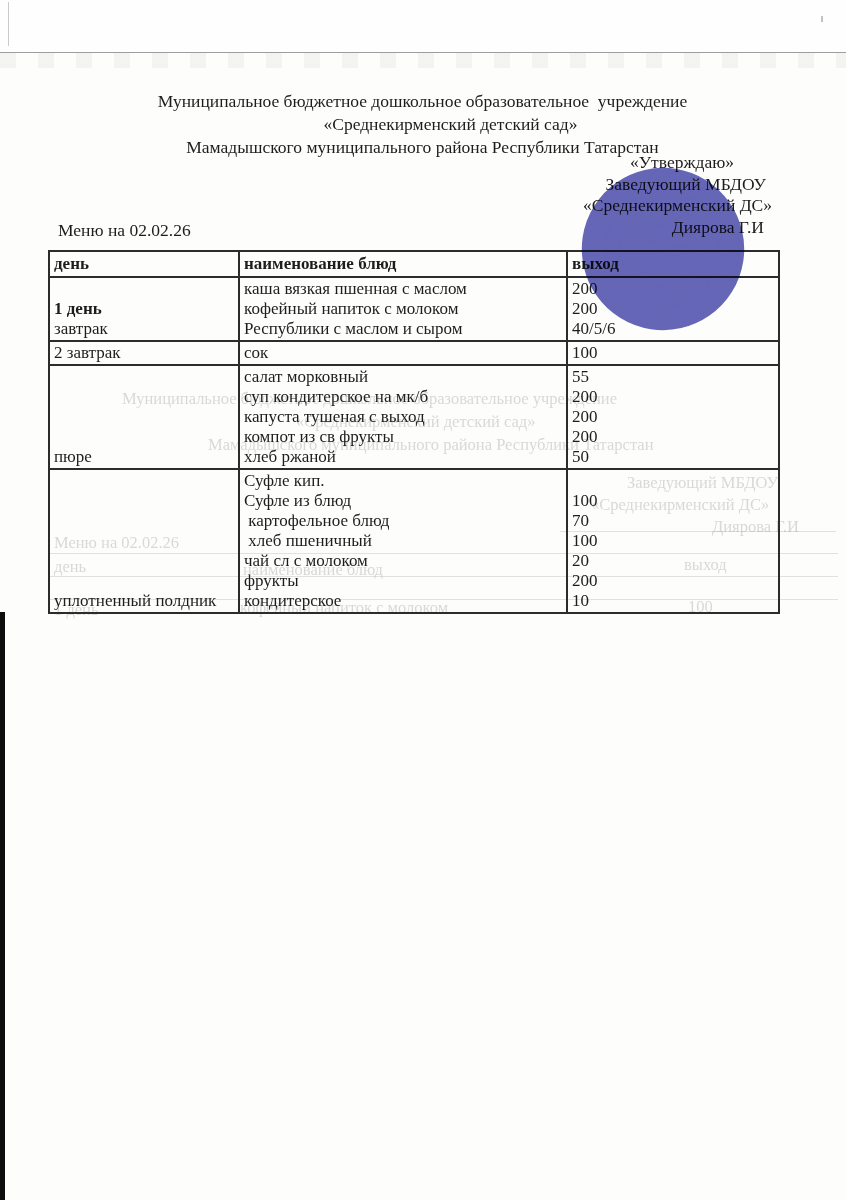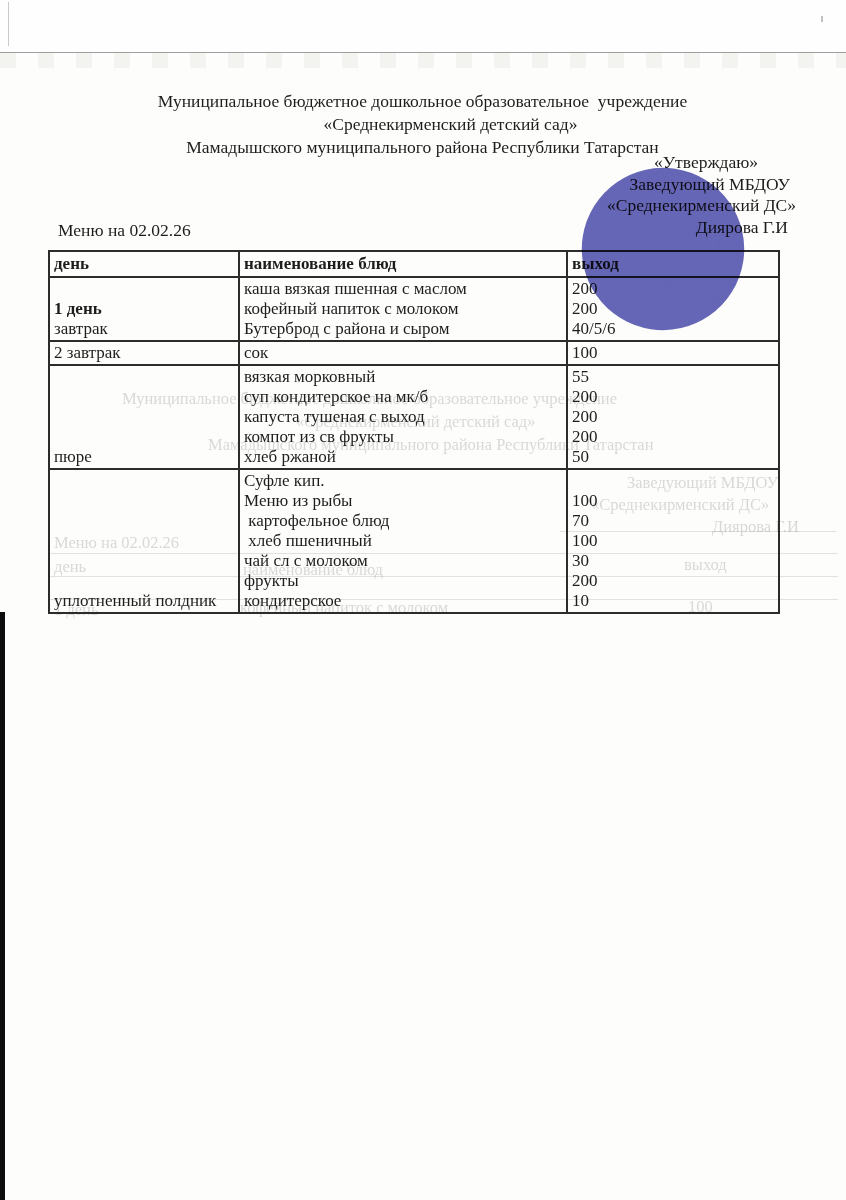--- a/index.html
+++ b/index.html
@@ -15,21 +15,21 @@
   .mottle-band{position:absolute;left:0;top:53px;width:846px;height:15px;
     background:repeating-linear-gradient(90deg,rgba(120,118,108,.07) 0 16px,rgba(255,255,255,0) 16px 38px);}
   .left-black-strip{position:absolute;left:0;top:612px;width:5px;height:588px;background:#0d0d0d;}
   .tiny-mark{position:absolute;left:821px;top:16px;width:2px;height:6px;background:#9a9a9a;opacity:.6;}
 
   
   .org-header{position:absolute;left:55px;top:90px;width:735px;text-align:center;font-size:17.5px;line-height:23px;}
   .org-line{white-space:pre;}
   .org-line.shifted{margin-left:56px;}
 
-  .approval{position:absolute;left:520px;top:152px;width:276px;text-align:right;font-size:17.5px;line-height:21.5px;}
+  .approval{position:absolute;left:496px;top:152px;width:276px;text-align:right;font-size:17.5px;line-height:21.5px;}
   .ap1{padding-right:38px;}
   .ap2{padding-right:6px;}
   .ap3{padding-right:0;}
   .ap4{padding-right:8px;}
 
   .menu-title{position:absolute;left:58px;top:220px;font-size:17.5px;}
 
   
   .menu-table{position:absolute;left:48px;top:250px;width:730px;border-collapse:collapse;table-layout:fixed;z-index:2;}
   .menu-table th,.menu-table td{border:2px solid #2c2c2c;padding:1px 4px;vertical-align:top;font-size:17px;text-align:left;}
@@ -108,21 +108,21 @@
   </thead>
   <tbody>
       <tr>
         <td class="day-cell">
           <div class="line bold">1 день</div>
           <div class="line">завтрак</div>
         </td>
         <td>
           <div class="line">каша вязкая пшенная с маслом</div>
           <div class="line">кофейный напиток с молоком</div>
-          <div class="line">Бутерброд с района и сыром</div>
+          <div class="line">Республики с маслом и сыром</div>
         </td>
         <td>
           <div class="line">200</div>
           <div class="line">200</div>
           <div class="line">40/5/6</div>
         </td>
       </tr>
       <tr>
         <td class="day-cell">
           <div class="line">2 завтрак</div>
@@ -132,53 +132,53 @@
         </td>
         <td>
           <div class="line">100</div>
         </td>
       </tr>
       <tr>
         <td class="day-cell">
           <div class="line">пюре</div>
         </td>
         <td>
-          <div class="line">вязкая морковный</div>
+          <div class="line">салат морковный</div>
           <div class="line">суп кондитерское на мк/б</div>
           <div class="line">капуста тушеная с выход</div>
           <div class="line">компот из св фрукты</div>
           <div class="line">хлеб ржаной</div>
         </td>
         <td>
           <div class="line">55</div>
           <div class="line">200</div>
           <div class="line">200</div>
           <div class="line">200</div>
           <div class="line">50</div>
         </td>
       </tr>
       <tr>
         <td class="day-cell">
           <div class="line">уплотненный полдник</div>
         </td>
         <td>
           <div class="line">Суфле кип.</div>
-          <div class="line">Меню из рыбы</div>
+          <div class="line">Суфле из блюд</div>
           <div class="line"> картофельное блюд</div>
           <div class="line"> хлеб пшеничный</div>
           <div class="line">чай сл с молоком</div>
           <div class="line">фрукты</div>
           <div class="line">кондитерское</div>
         </td>
         <td>
           <div class="line"></div>
           <div class="line">100</div>
           <div class="line">70</div>
           <div class="line">100</div>
-          <div class="line">30</div>
+          <div class="line">20</div>
           <div class="line">200</div>
           <div class="line">10</div>
         </td>
       </tr>
     </tbody>
 </table>
 
 <div class="stamp">
   <svg viewBox="0 0 172 172">
     <g id="stamp-g" stroke="#4545ab" fill="#4545ab">

